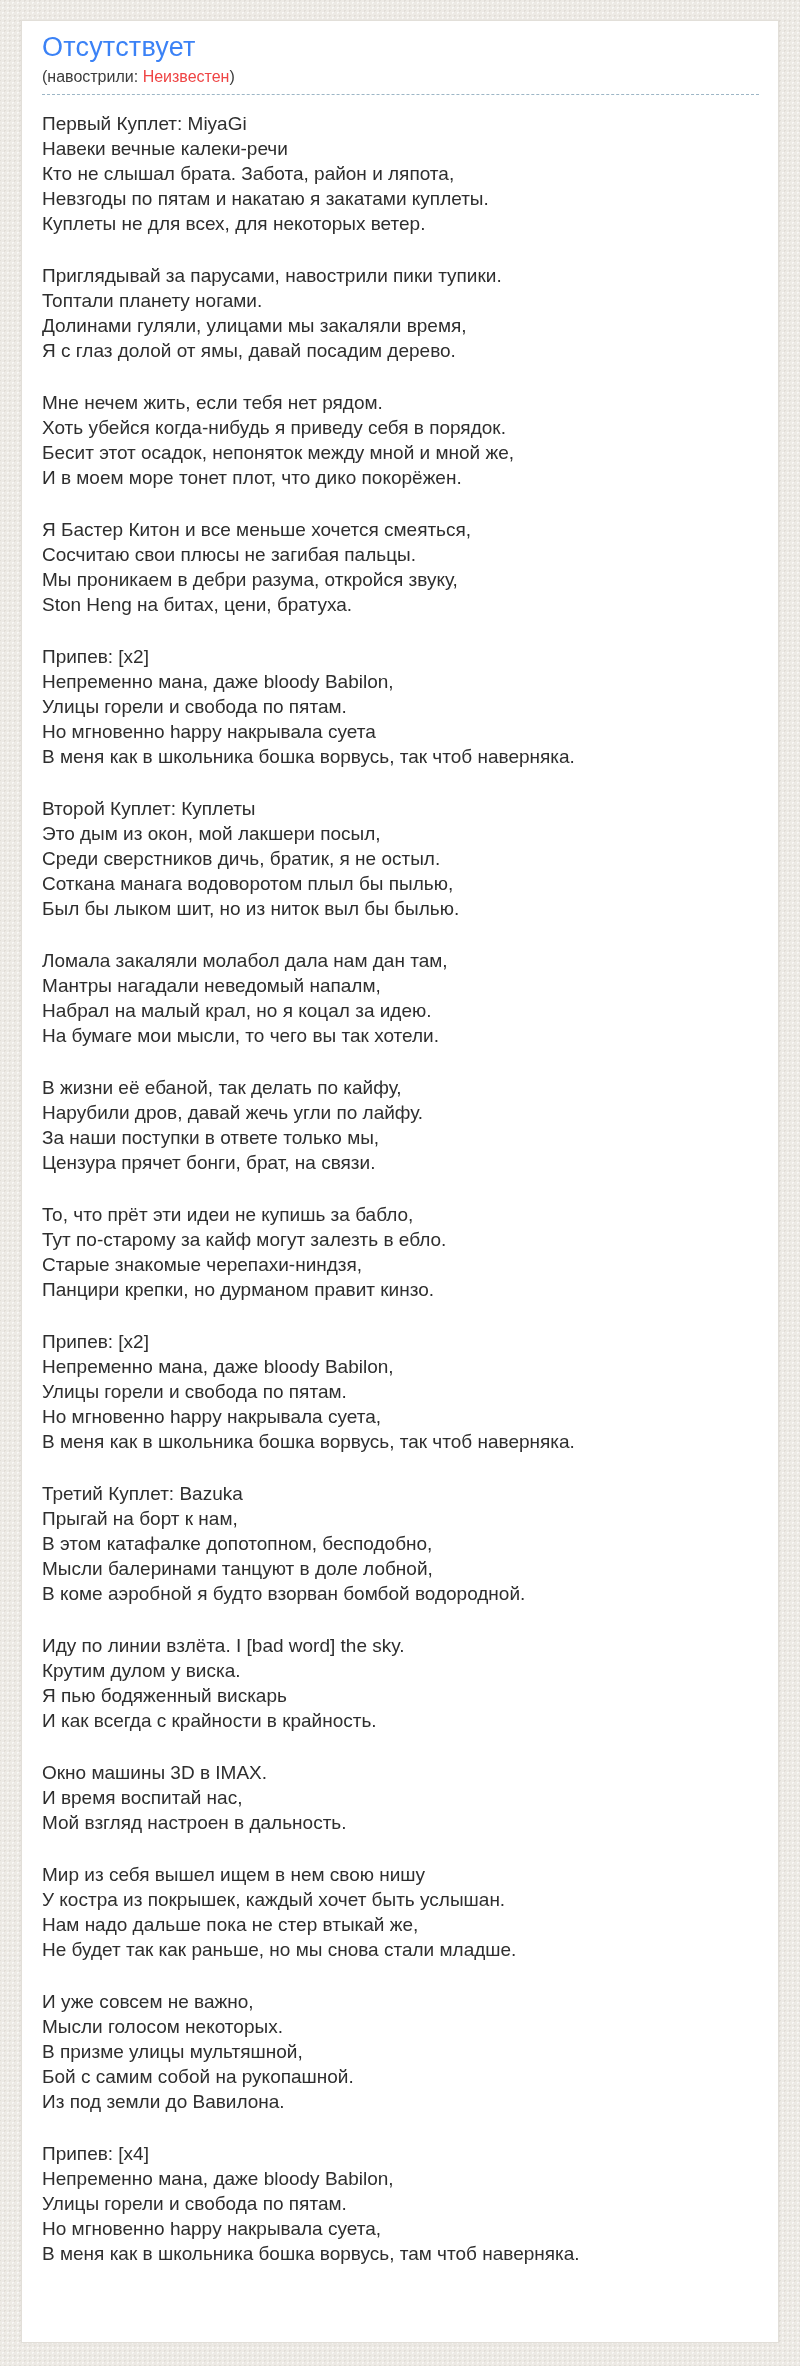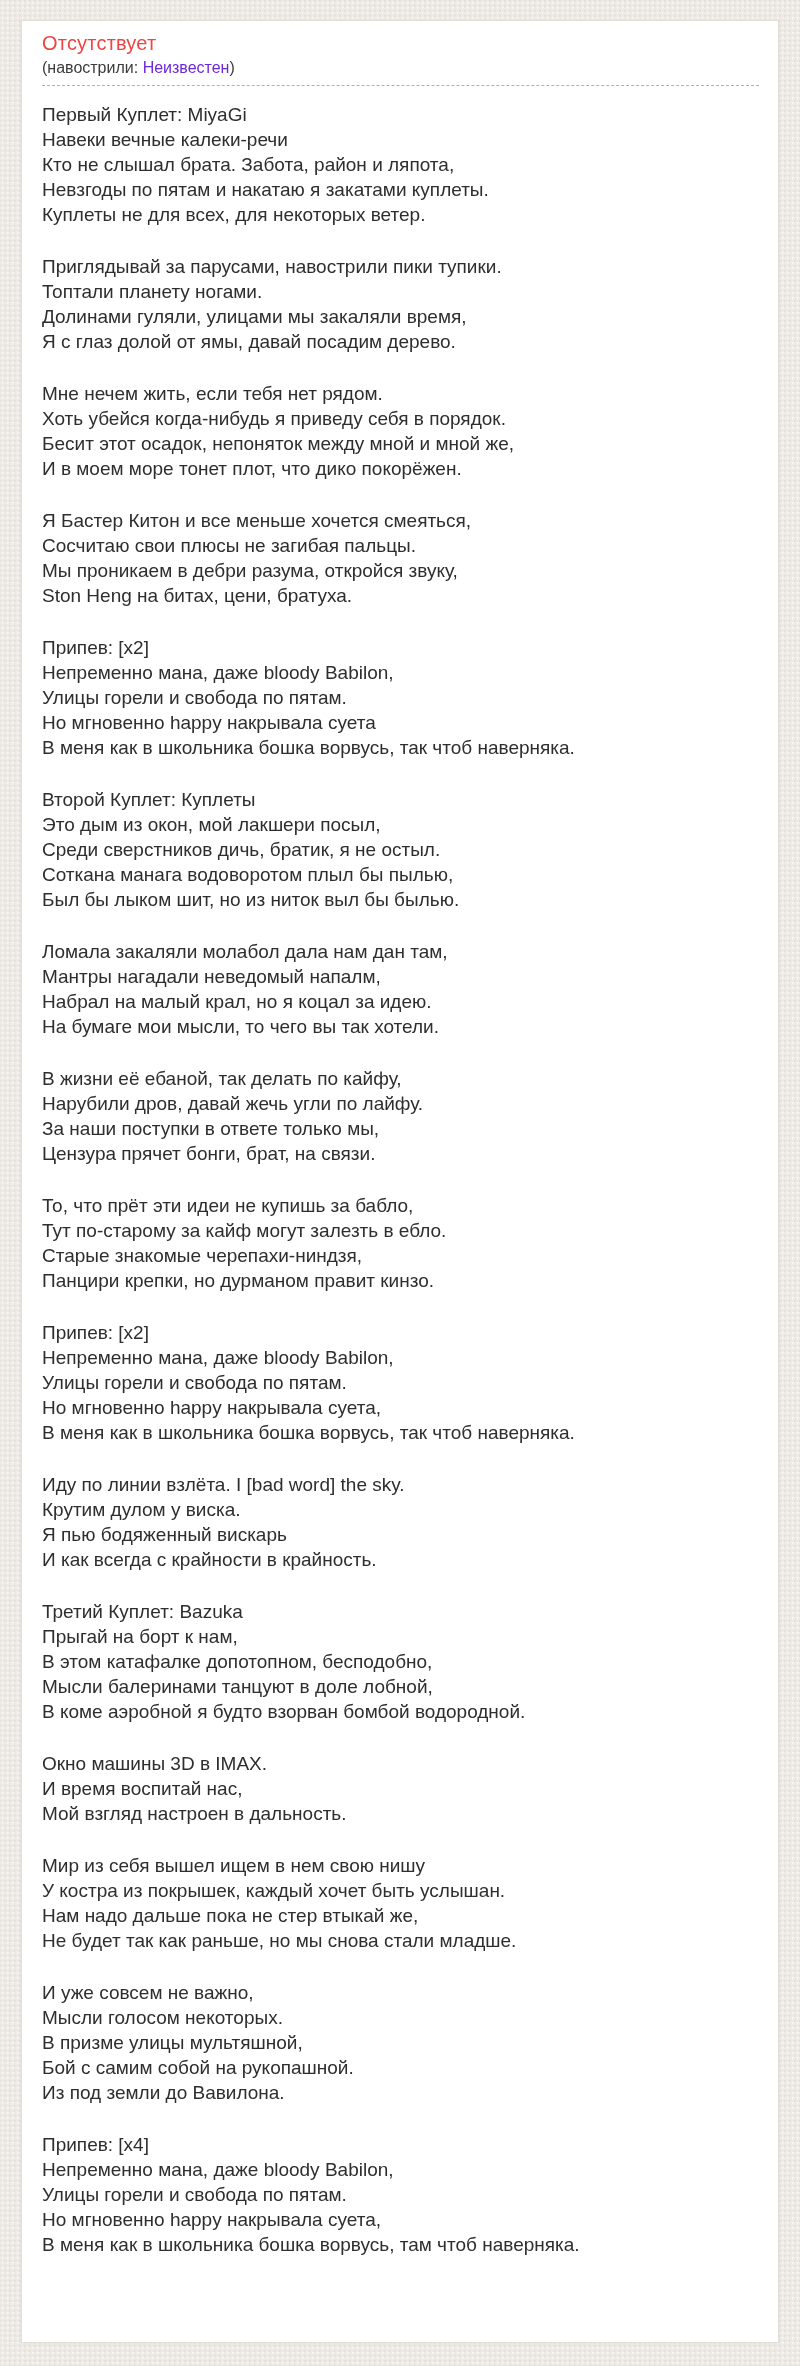--- a/index.html
+++ b/index.html
@@ -28,35 +28,35 @@
     box-shadow: 0 0 2px rgba(0,0,0,0.06);
     padding: 10px 19px 30px 20px;
   }
 
   .song-header {
     border-bottom: 1px dashed #9db6c6;
     padding-bottom: 8px;
   }
 
   .song-title {
-    color: #ef4444;
-    font-size: 20px;
+    color: #3b82f6;
+    font-size: 27px;
     font-weight: 400;
     line-height: 1.25;
     letter-spacing: 0.2px;
   }
 
   .artist-line {
     font-size: 16px;
     color: #3c3c3c;
     margin-top: 3px;
   }
 
   .artist-link {
-    color: #6d28d9;
+    color: #ef4444;
     text-decoration: none;
     cursor: pointer;
   }
 
   .lyrics {
     padding-top: 16px;
     font-size: 19px;
     color: #2e2e2e;
   }
 
@@ -116,29 +116,29 @@
 Цензура прячет бонги, брат, на связи.</p>
     <p>То, что прёт эти идеи не купишь за бабло,
 Тут по-старому за кайф могут залезть в ебло.
 Старые знакомые черепахи-ниндзя,
 Панцири крепки, но дурманом правит кинзо.</p>
     <p>Припев: [x2]
 Непременно мана, даже bloody Babilon,
 Улицы горели и свобода по пятам.
 Но мгновенно happy накрывала суета,
 В меня как в школьника бошка ворвусь, так чтоб наверняка.</p>
-    <p>Иду по линии взлёта. I [bad word] the sky.
-Крутим дулом у виска.
-Я пью бодяженный вискарь
-И как всегда с крайности в крайность.</p>
     <p>Третий Куплет: Bazuka
 Прыгай на борт к нам,
 В этом катафалке допотопном, бесподобно,
 Мысли балеринами танцуют в доле лобной,
 В коме аэробной я будто взорван бомбой водородной.</p>
+    <p>Иду по линии взлёта. I [bad word] the sky.
+Крутим дулом у виска.
+Я пью бодяженный вискарь
+И как всегда с крайности в крайность.</p>
     <p>Окно машины 3D в IMAX.
 И время воспитай нас,
 Мой взгляд настроен в дальность.</p>
     <p>Мир из себя вышел ищем в нем свою нишу
 У костра из покрышек, каждый хочет быть услышан.
 Нам надо дальше пока не стер втыкай же,
 Не будет так как раньше, но мы снова стали младше.</p>
     <p>И уже совсем не важно,
 Мысли голосом некоторых.
 В призме улицы мультяшной,

